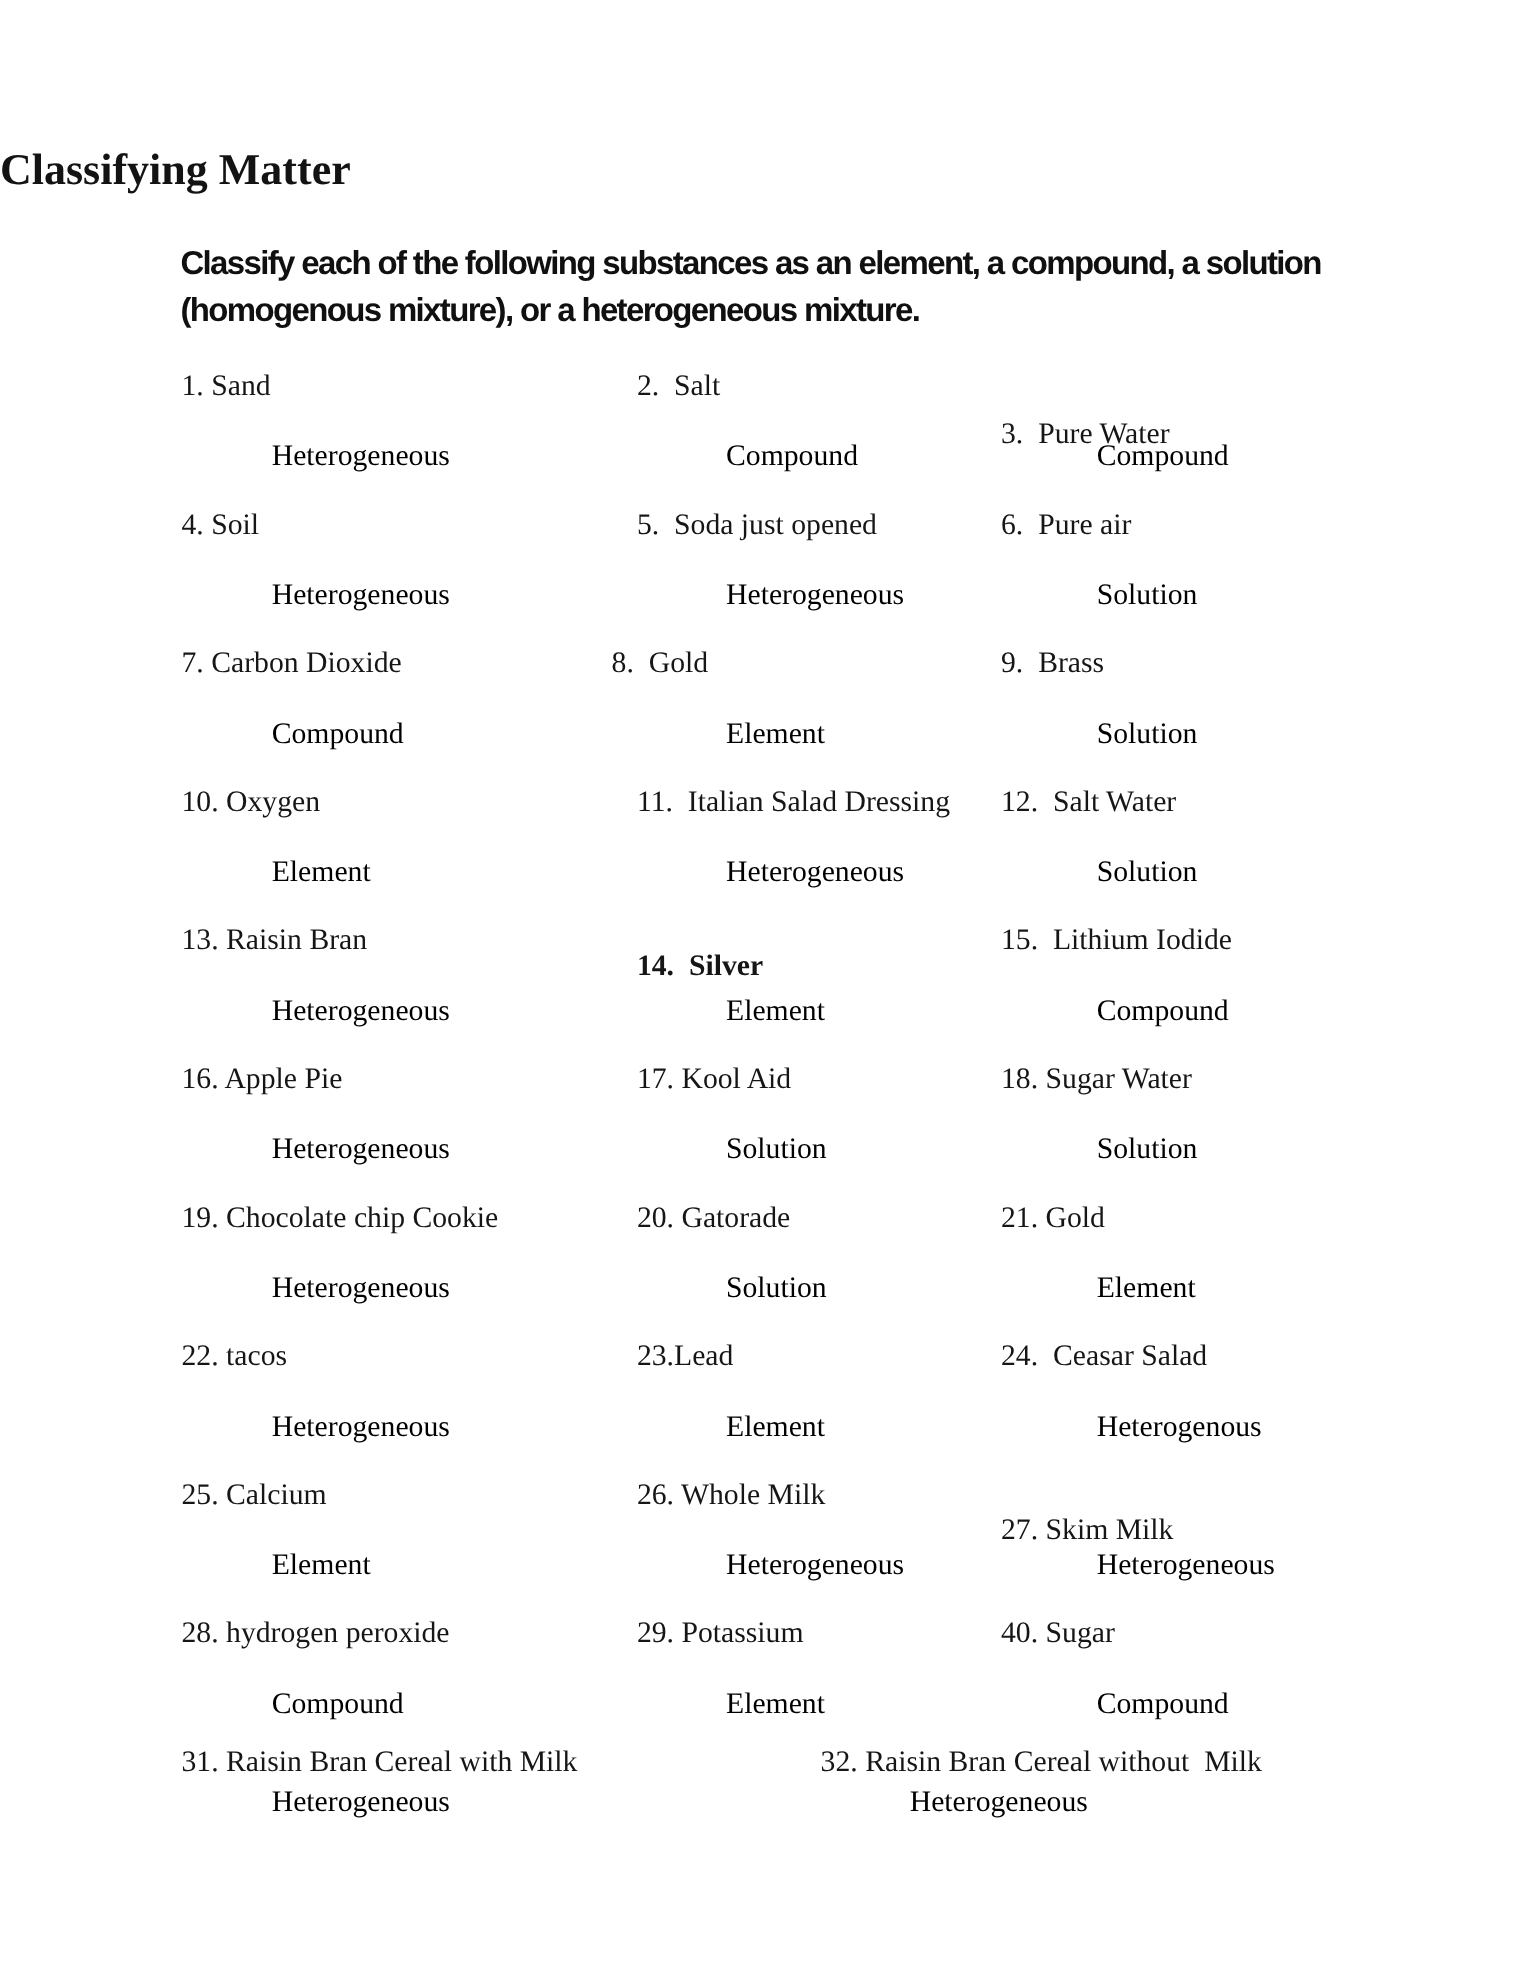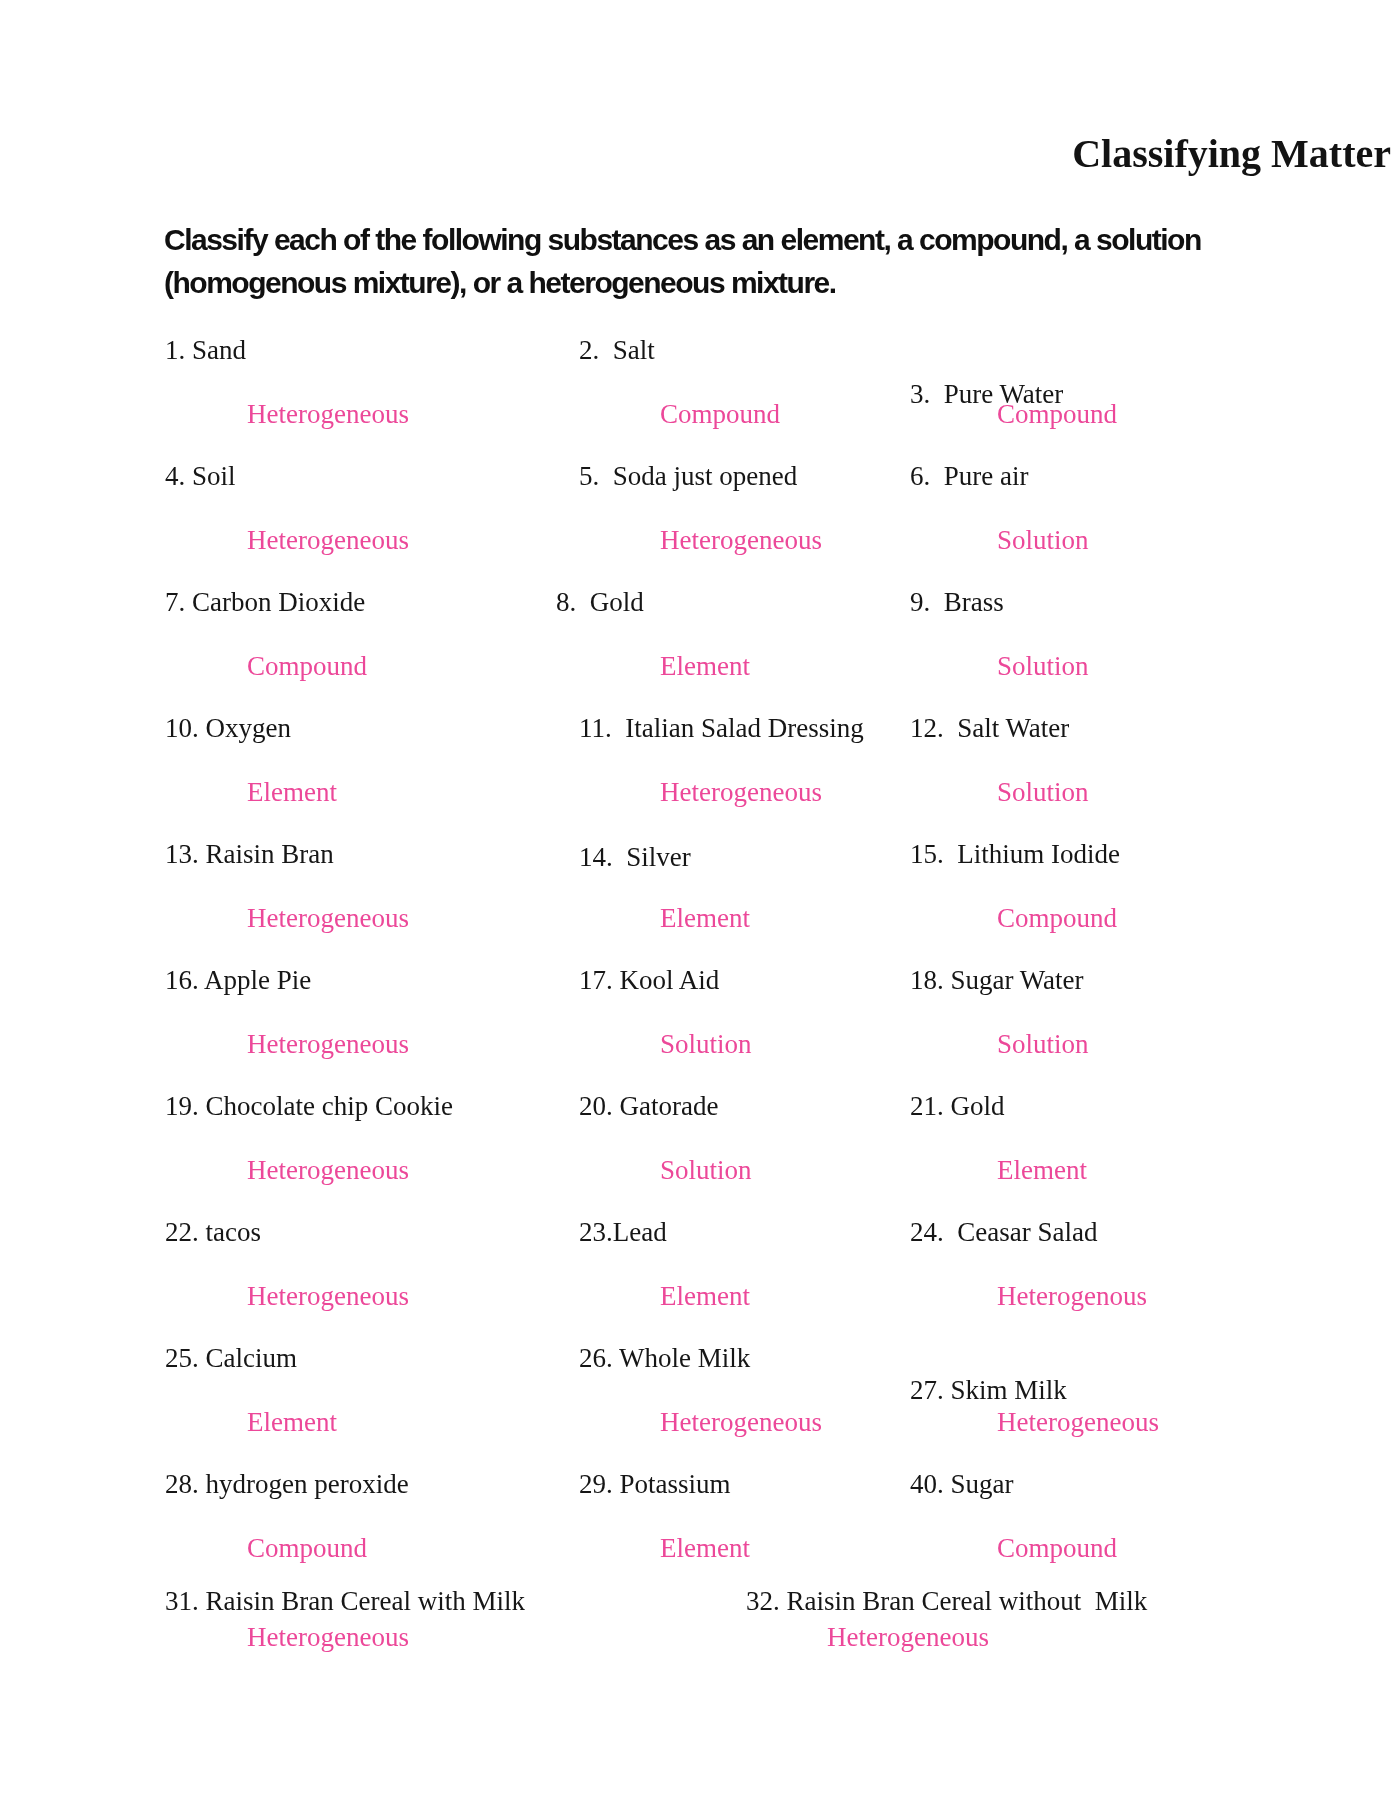--- a/index.html
+++ b/index.html
@@ -9,21 +9,21 @@
     height: 1800px;
     background: #ffffff;
     overflow: hidden;
     font-family: "Liberation Serif", "DejaVu Serif", serif;
   }
   .title {
     position: absolute;
     top: 134px;
     left: 0;
     width: 1391px;
-    text-align: right;
+    text-align: left;
     font-family: "Liberation Serif", "DejaVu Serif", serif;
     font-weight: bold;
     font-size: 40px;
     line-height: 1;
     color: #131313;
     margin: 0;
     white-space: pre;
   }
   .instr {
     position: absolute;
@@ -38,21 +38,21 @@
   }
   .instr.l1 { top: 225px; }
   .instr.l2 { top: 268px; }
   .q, .a {
     position: absolute;
     font-size: 27px;
     line-height: 1;
     white-space: pre;
   }
   .q { color: #161616; text-align: center; }
-  .a { color: #ec4899; }
+  .a { color: #000000; }
 </style>
 </head>
 <body>
 
 <div class="page">
   <h1 class="title">Classifying Matter</h1>
   <div class="instr l1">Classify each of the following substances as an element, a compound, a solution</div>
   <div class="instr l2">(homogenous mixture), or a heterogeneous mixture.</div>
   <div id="questions">
       <div class="q" style="left: 165px; top: 337px;">1. Sand</div>
@@ -74,21 +74,21 @@
       <div class="q" style="left: 910px; top: 589px;">9.  Brass</div>
       <div class="a" style="left: 997px; top: 653px;">Solution</div>
       <div class="q" style="left: 165px; top: 715px;">10. Oxygen</div>
       <div class="a" style="left: 247px; top: 779px;">Element</div>
       <div class="q" style="left: 579px; top: 715px;">11.  Italian Salad Dressing</div>
       <div class="a" style="left: 660px; top: 779px;">Heterogeneous</div>
       <div class="q" style="left: 910px; top: 715px;">12.  Salt Water</div>
       <div class="a" style="left: 997px; top: 779px;">Solution</div>
       <div class="q" style="left: 165px; top: 841px;">13. Raisin Bran</div>
       <div class="a" style="left: 247px; top: 905px;">Heterogeneous</div>
-      <div class="q" style="left: 579px; top: 844px;">14.  Silver</div>
+      <div class="q" style="left: 579px; top: 864px; font-weight: bold;">14.  Silver</div>
       <div class="a" style="left: 660px; top: 905px;">Element</div>
       <div class="q" style="left: 910px; top: 841px;">15.  Lithium Iodide</div>
       <div class="a" style="left: 997px; top: 905px;">Compound</div>
       <div class="q" style="left: 165px; top: 967px;">16. Apple Pie</div>
       <div class="a" style="left: 247px; top: 1031px;">Heterogeneous</div>
       <div class="q" style="left: 579px; top: 967px;">17. Kool Aid</div>
       <div class="a" style="left: 660px; top: 1031px;">Solution</div>
       <div class="q" style="left: 910px; top: 967px;">18. Sugar Water</div>
       <div class="a" style="left: 997px; top: 1031px;">Solution</div>
       <div class="q" style="left: 165px; top: 1093px;">19. Chocolate chip Cookie</div>

